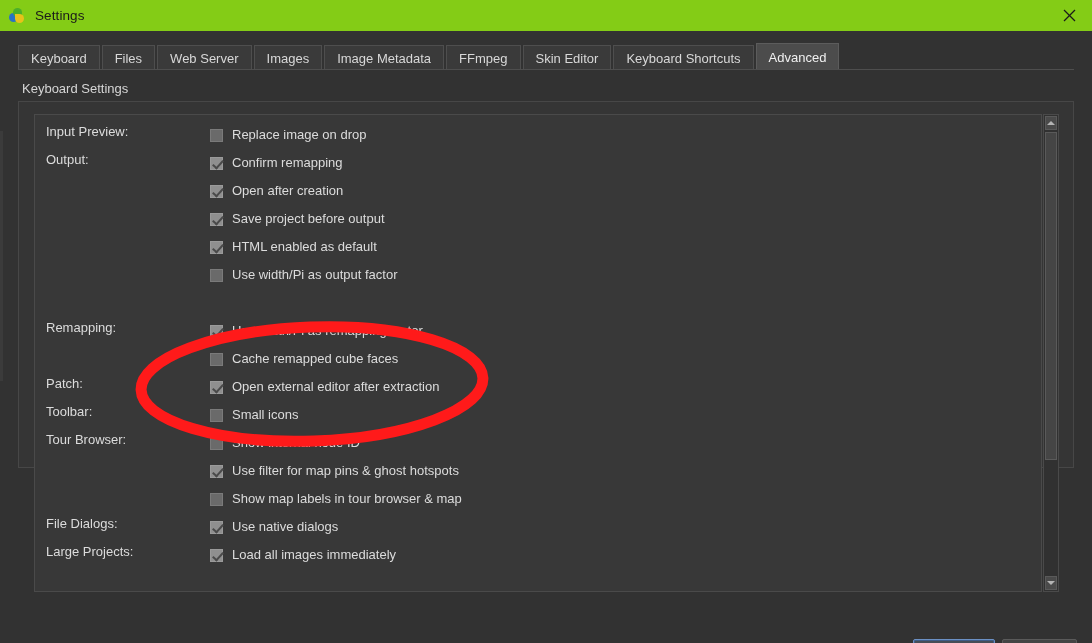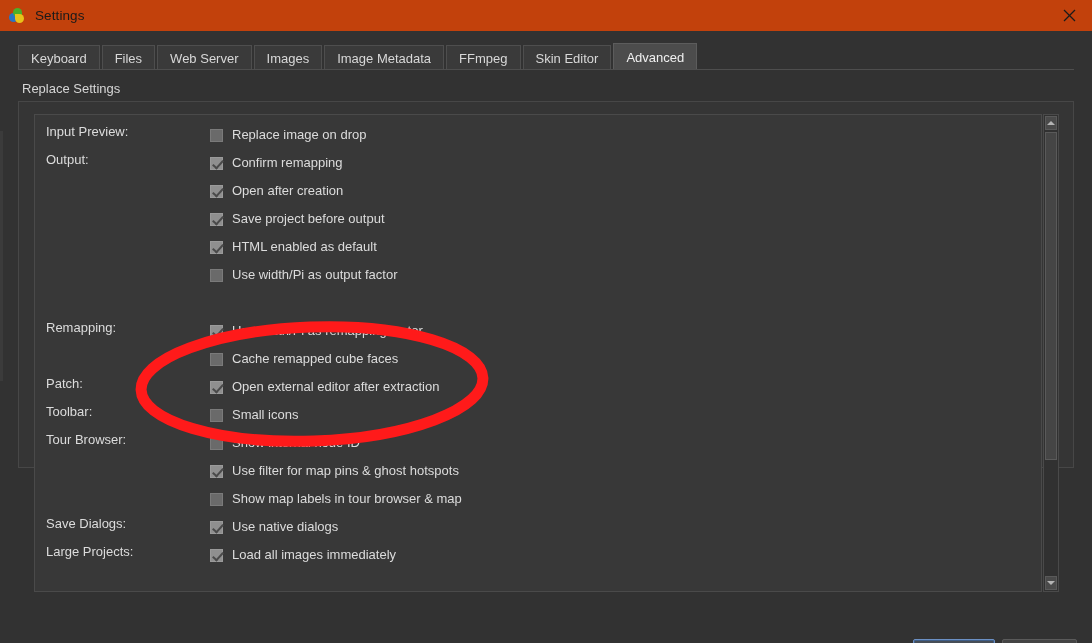--- a/index.html
+++ b/index.html
@@ -9,21 +9,21 @@
     width: 1092px; height: 643px;
     overflow: hidden;
     background: #323232;
     font-family: "Liberation Sans", sans-serif;
   }
 
   
   #titlebar {
     position: absolute; left: 0; top: 0;
     width: 1092px; height: 31px;
-    background: #c2410c;
+    background: #84cc16;
     display: flex; align-items: center;
   }
   #app-icon {
     position: relative;
     width: 16px; height: 16px;
     margin-left: 9px; margin-right: 10px;
     flex: 0 0 auto;
   }
   #app-icon .sh {
     position: absolute;
@@ -239,25 +239,26 @@
   <div class="edge-sliver" style="top:100px;height:250px;"></div>
 
   <div id="tabbar">
       <div class="tab">Keyboard</div>
       <div class="tab">Files</div>
       <div class="tab">Web Server</div>
       <div class="tab">Images</div>
       <div class="tab">Image Metadata</div>
       <div class="tab">FFmpeg</div>
       <div class="tab">Skin Editor</div>
+      <div class="tab">Keyboard Shortcuts</div>
       <div class="tab selected">Advanced</div>
     </div>
   <div id="tabline"></div>
 
-  <div id="group-label">Replace Settings</div>
+  <div id="group-label">Keyboard Settings</div>
 
   <div id="panel">
 
     <div id="scroll-area">
         <div class="row" style="top: 4px;">
           <div class="row-label">Input Preview:</div>
           <label class="row-check">
             <span class="cbox"></span>
             <span class="row-text">Replace image on drop</span>
           </label>
@@ -333,21 +334,21 @@
             <span class="row-text">Show map labels in tour browser &amp; map</span>
           </label>
         </div>
         <div class="row" style="top: 340px;">
           <label class="row-check">
             <span class="cbox checked"></span>
             <span class="row-text">Use filter for map pins &amp; ghost hotspots</span>
           </label>
         </div>
         <div class="row" style="top: 396px;">
-          <div class="row-label">Save Dialogs:</div>
+          <div class="row-label">File Dialogs:</div>
           <label class="row-check">
             <span class="cbox checked"></span>
             <span class="row-text">Use native dialogs</span>
           </label>
         </div>
         <div class="row" style="top: 424px;">
           <div class="row-label">Large Projects:</div>
           <label class="row-check">
             <span class="cbox checked"></span>
             <span class="row-text">Load all images immediately</span>

